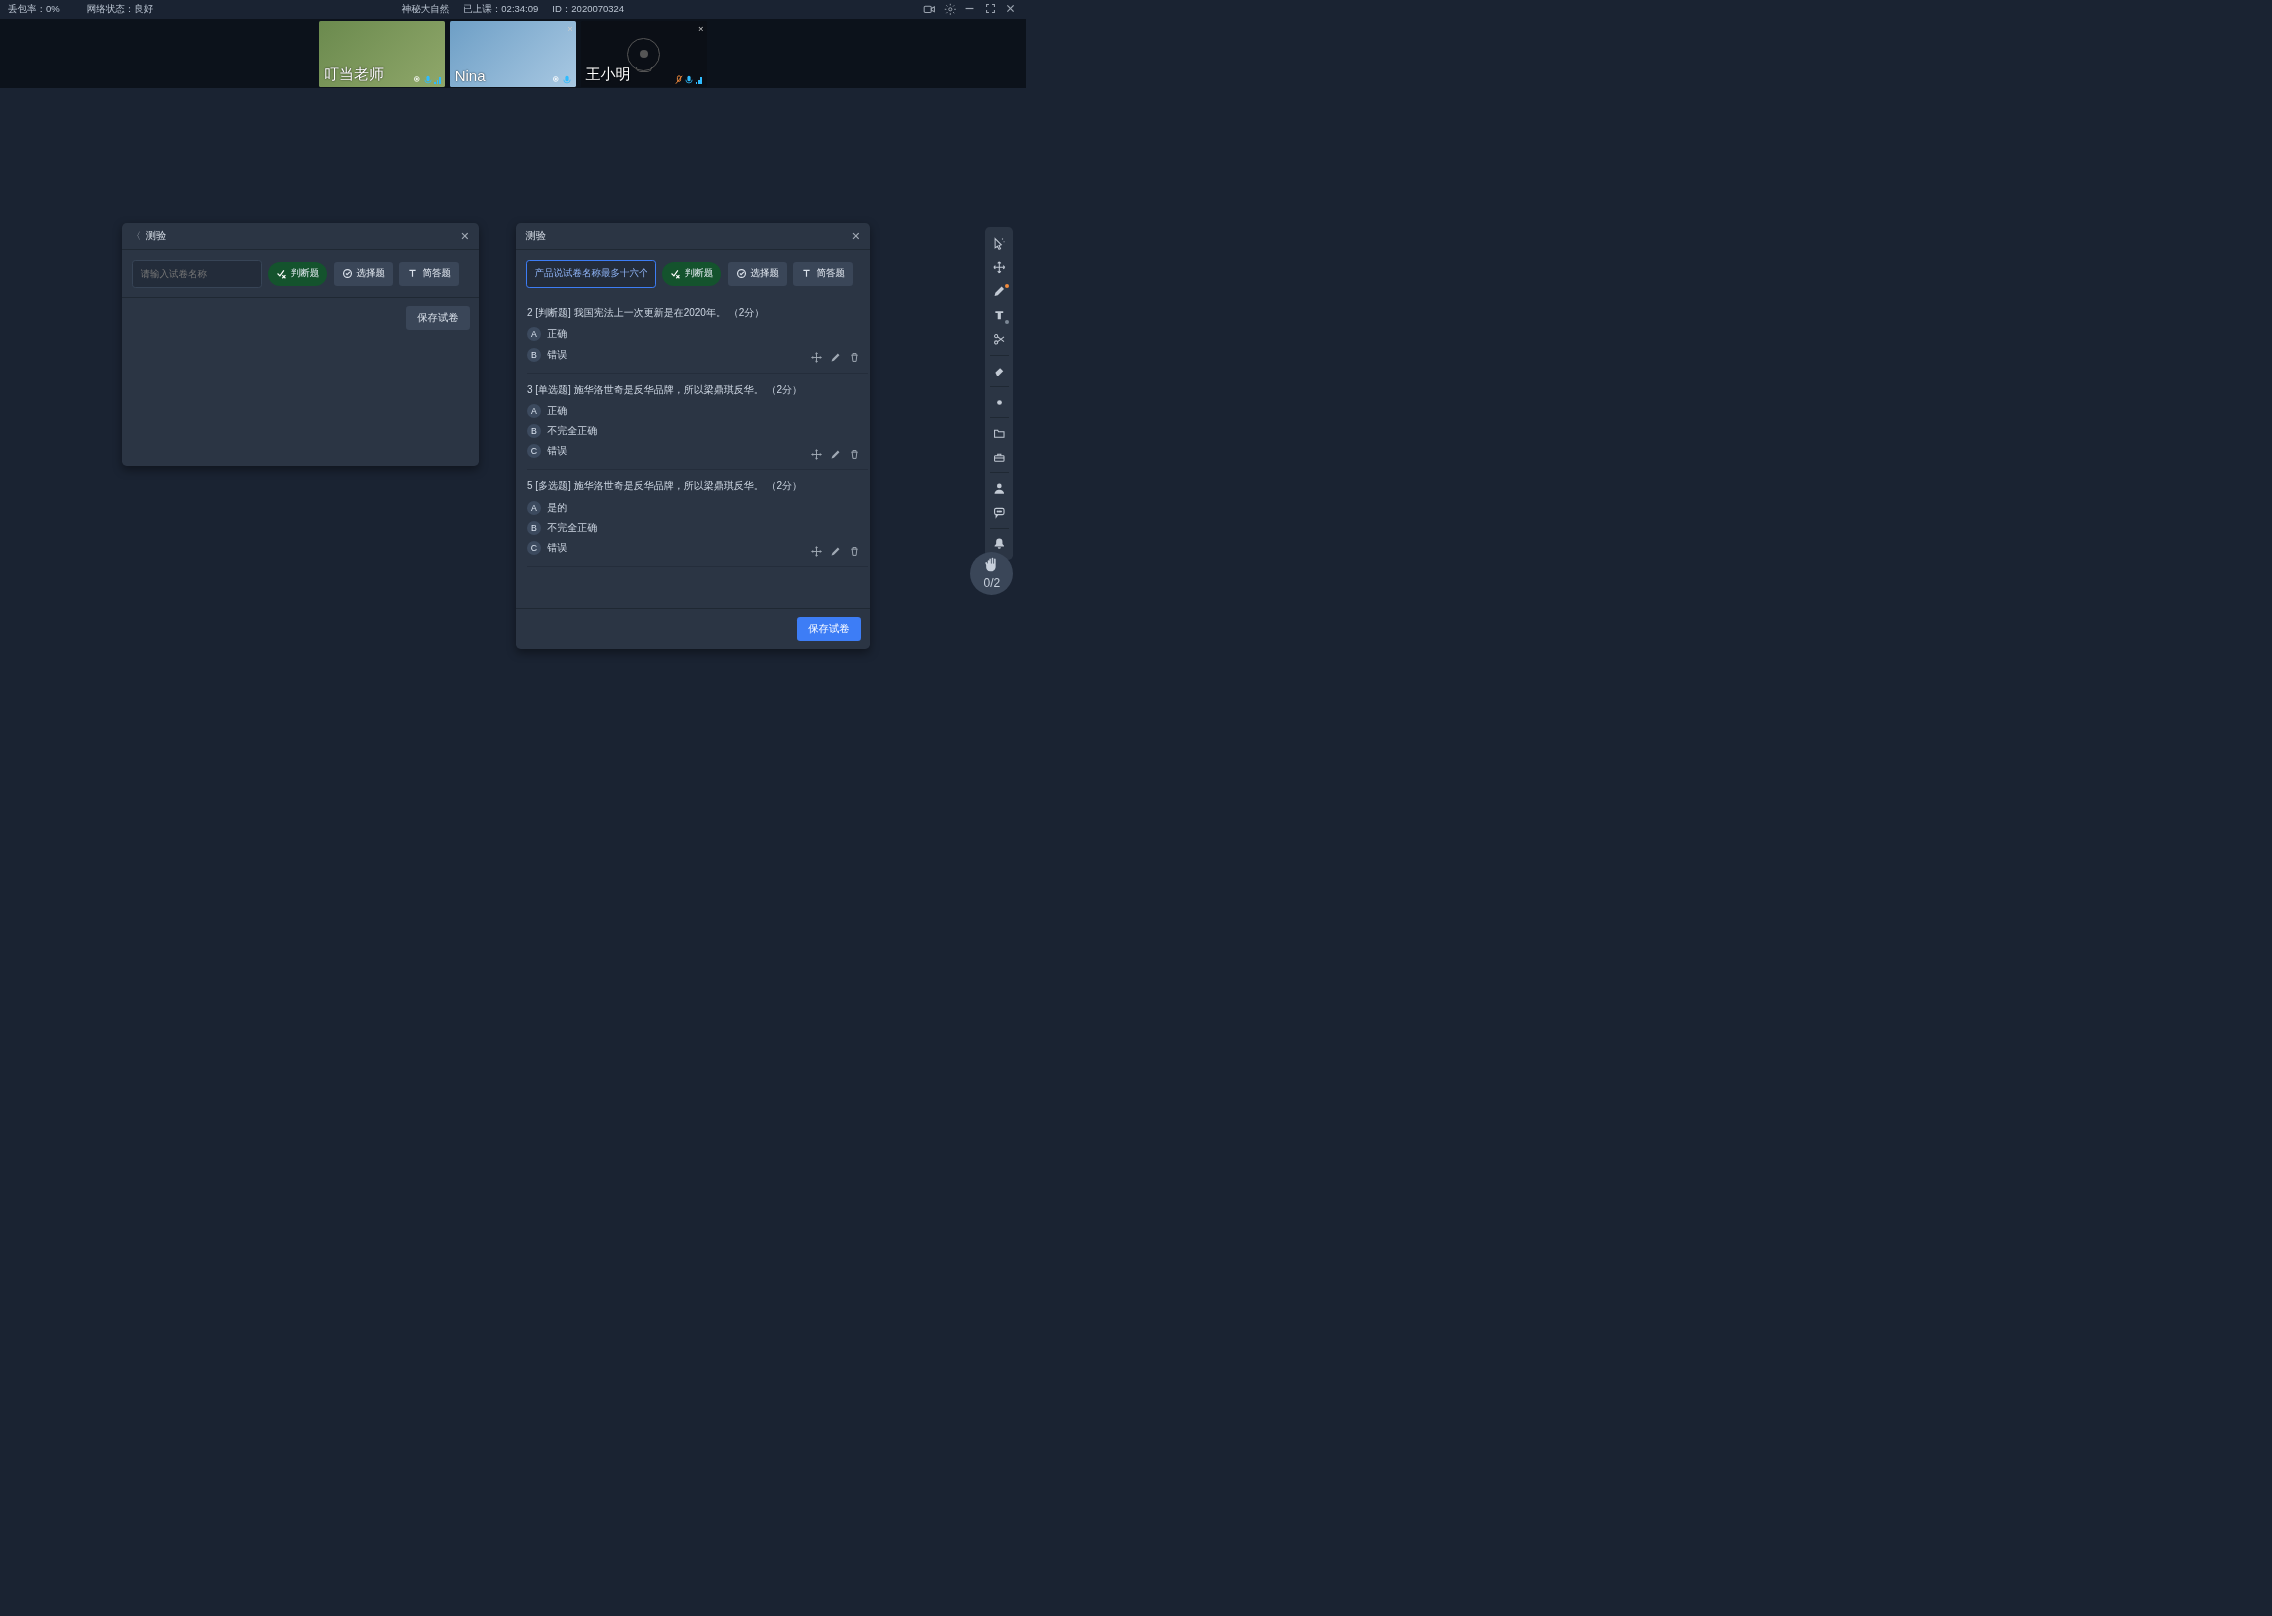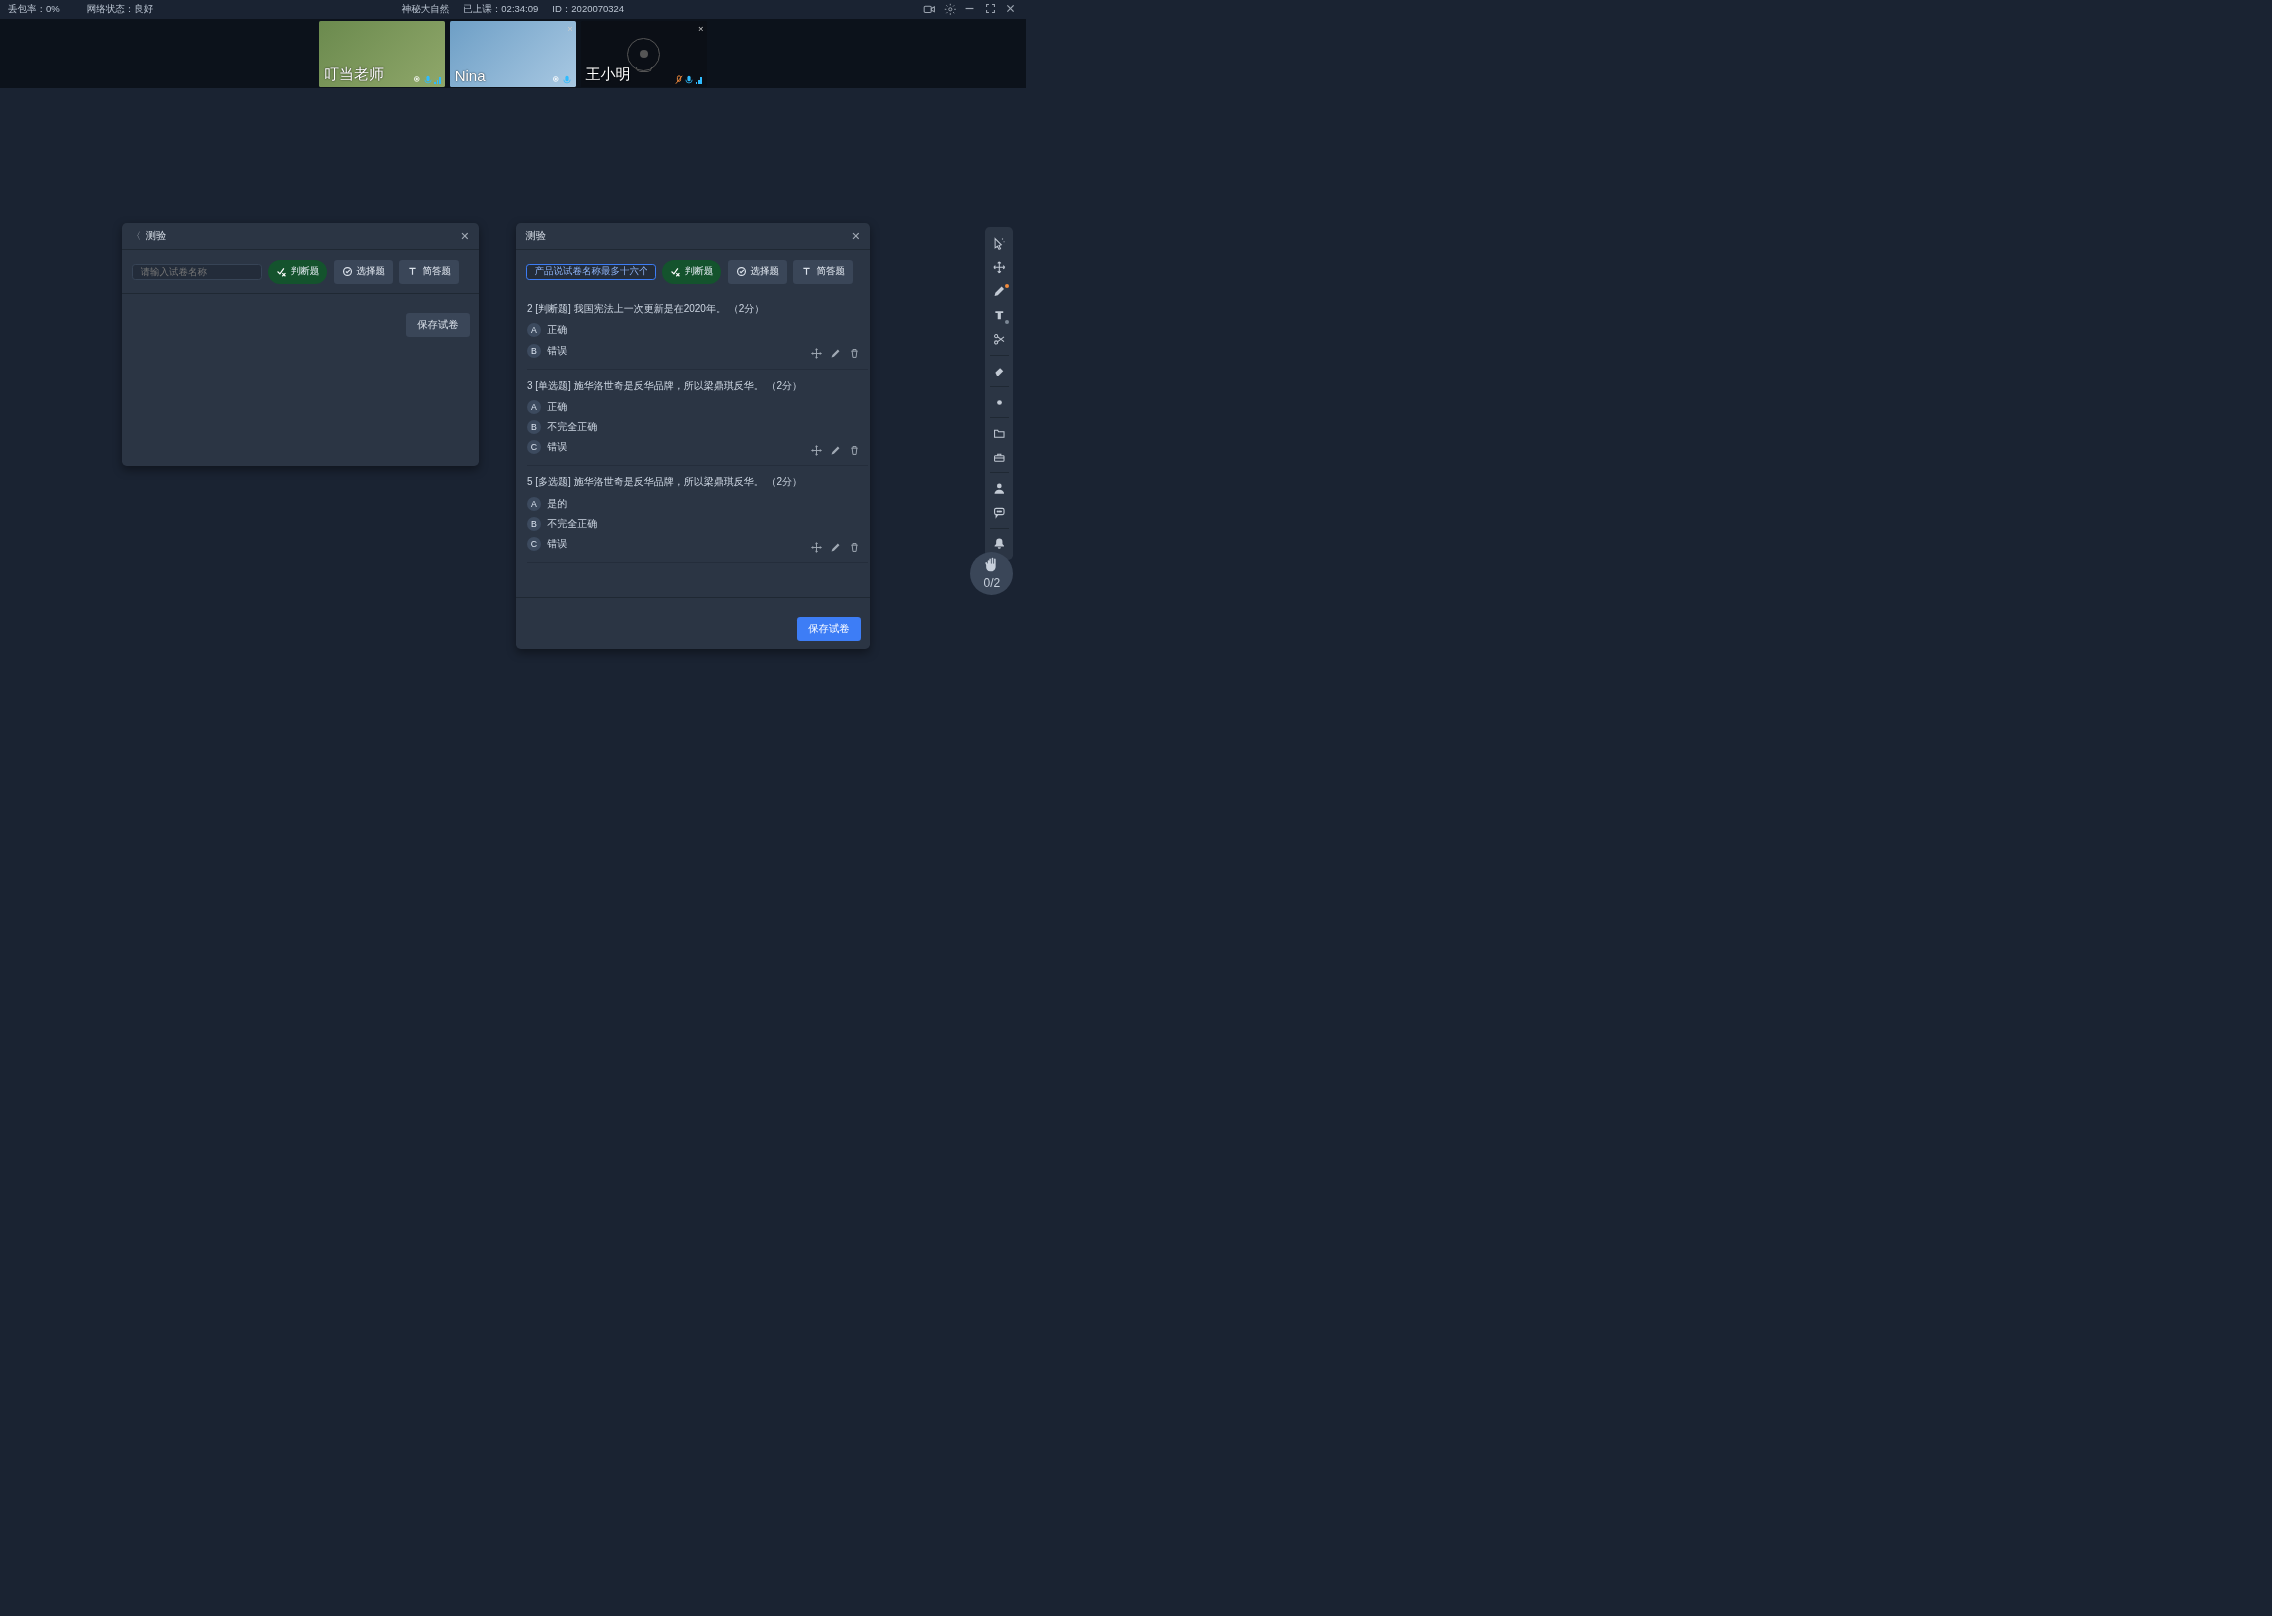--- a/index.html
+++ b/index.html
@@ -28,41 +28,41 @@
 .camoff-base{ position:absolute; top:46px; width:16px; height:4.7px; border:1.6px solid #555; border-top:none; border-radius:0 0 8px 8px;}
 
 
 .panel { position: absolute; background: #2b3544; border-radius: 4.7px; box-shadow: 0 3.2px 9.5px rgba(0,0,0,.4); display:flex; flex-direction:column; }
 .panel-header { height: 27px; display:flex; align-items:center; padding: 0 9.5px; font-size:10.3px; color:#d6dde6; border-bottom:0.8px solid #1f2833; }
 .panel-header .back { margin-right:4.7px; opacity:.7; cursor:pointer; font-size:9.5px;}
 .panel-header .title { flex:1; }
 .panel-header .close-btn { cursor:pointer; opacity:.7; font-size:11px; }
 
 .panel-toolbar { display:flex; gap:6.3px; padding: 9.5px; align-items:center; }
-.name-input { height:16px; background:#232c3a; border:0.8px solid #374456; border-radius:3.2px; padding:0 8px; color:#c8d0da; font-size:9.5px; }
+.name-input { height:28px; background:#232c3a; border:0.8px solid #374456; border-radius:3.2px; padding:0 8px; color:#c8d0da; font-size:9.5px; }
 .panel1 .name-input { width:130px; }
 .panel2 .name-input { width:130px; }
 .tb-btn { height:24px; padding:0 8px; border-radius:3.2px; border:none; display:flex; align-items:center; gap:4px; font-size:9.5px; cursor:pointer; color:#e8eef6; background:#3a4658; }
 .tb-btn.tf { background:#14532d;border-radius:12px; }
 .tb-btn .ico { width:11px; height:11px; }
 
 .panel1 { left:122px; top:223px; width:357px; height:243px; }
 .panel2 { left:516px; top:223px; width:354px; height:426px; }
 
 .empty { flex:1; display:flex; flex-direction:column; align-items:center; justify-content:center; gap:8px; color:#9aa6b6; font-size:9.5px; }
 .empty-ill { width:71px; height:55px; position:relative; }
 .scroll{ width:43px; height:47px; border:1.6px solid #9aa6b6; border-radius:4.7px; position:absolute; left:6.3px; top:4.7px;}
 .scroll::before,.scroll::after{content:"";position:absolute;left:6.3px;right:6.3px;height:1.6px;background:#9aa6b6;top:11px;}
 .scroll::after{top:19px;}
 .pencil{ position:absolute; right:4.7px; bottom:3.2px; width:20.5px; height:20.5px; border:1.6px solid #9aa6b6; border-radius:50% 50% 50% 0; transform:rotate(-45deg);}
 .bubble{ position:absolute; right:1.6px; top:0; width:22px; height:16px; border:1.6px solid #9aa6b6; border-radius:3.2px;}
 .bubble::after{content:"• • •"; position:absolute; left:3.2px; top:-1.6px; color:#9aa6b6; font-size:7px;}
 
 .panel-footer { padding:8px 9.5px; display:flex; justify-content:flex-end; border-top:0.8px solid #1f2833; }
-.save-btn { height:24px; padding:0 11px; border-radius:3.2px; border:none; font-size:10.3px; cursor:pointer;margin-top:11px; }
+.save-btn { height:24px; padding:0 11px; border-radius:3.2px; border:none; font-size:10.3px; cursor:pointer; }
 .panel1 .save-btn { background:#3a4658; color:#dbe2eb; }
 .panel2 .save-btn { background:#3d7df6; color:#fff; }
 
 
 .q-list { flex:1; overflow:auto; padding: 0 1.6px 0 11px; }
 .q { padding: 8px 0 11px; border-bottom:0.8px solid #242d3b; position:relative; }
 .q-title { font-size:10px; color:#cdd6e2; line-height:1.6; padding-right:55px;}
 .q-ref { font-size:9.5px; color:#9fabbb; margin-top:6.3px; }
 .opt { display:flex; align-items:center; gap:6.3px; margin-top:6.3px; font-size:10px; color:#cdd6e2; }
 .opt .badge { width:14px; height:14px; border-radius:50%; background:#3c4a5e; color:#dbe4f0; font-size:8.7px; display:flex; align-items:center; justify-content:center; }

